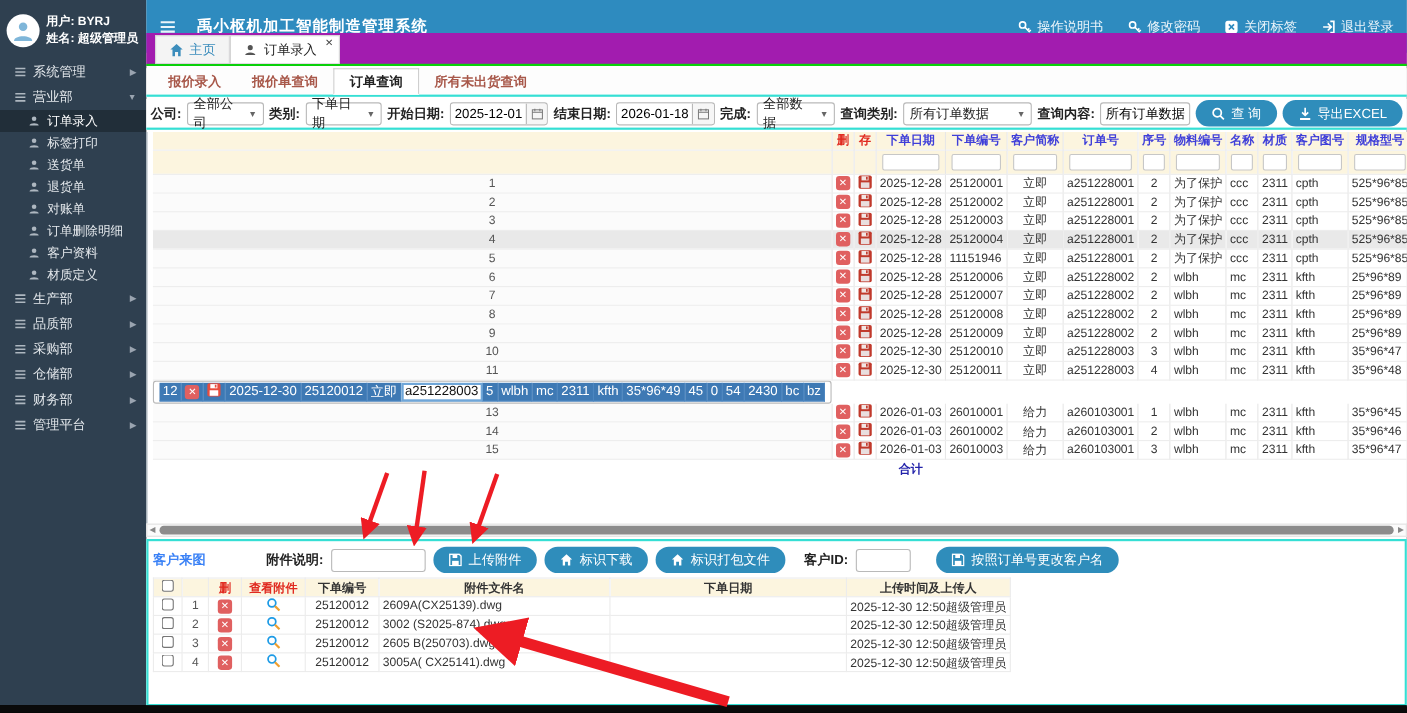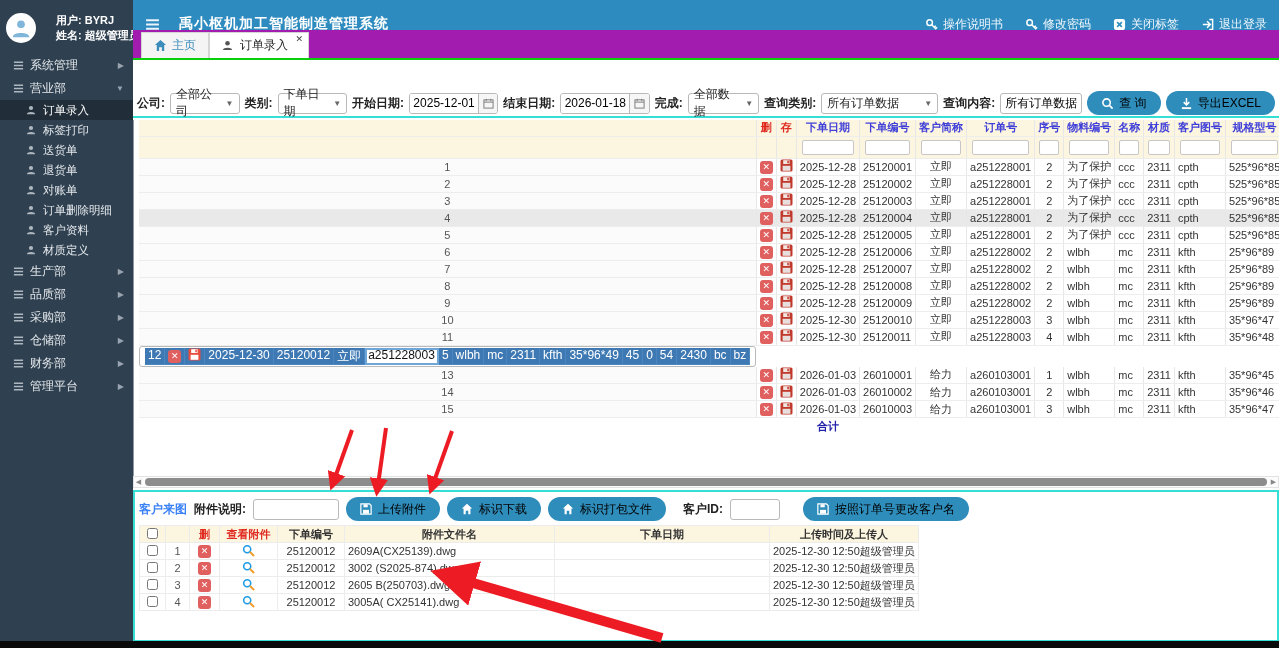--- a/index.html
+++ b/index.html
@@ -2,21 +2,21 @@
 <html><head>
 <meta charset="utf-8">
 <style>
   * { margin:0; padding:0; box-sizing:border-box; }
   html,body { width:1279px; height:648px; overflow:hidden; background:#000;
     font-family:"Liberation Sans","DejaVu Sans",sans-serif; }
   #page { position:relative; width:1279px; height:648px; background:#000; }
 
   
   #sidebar { position:absolute; left:0; top:0; width:133px; height:641px; background:#2f4050; color:#dfe3e8; }
-  #userpanel { height:54px; padding:6px 6px 4px 6px; display:flex; gap:20px; align-items:center; }
+  #userpanel { height:54px; padding:6px 6px 4px 6px; display:flex; gap:6px; align-items:center; }
   #avatar { width:30px; height:30px; border-radius:50%; background:#fff; flex:0 0 30px;
     display:flex; align-items:center; justify-content:center; overflow:hidden; }
   #userlines { font-size:11px; font-weight:bold; color:#fff; line-height:15px; white-space:nowrap; }
   .side-item { position:relative; display:flex; align-items:center; gap:6px; cursor:pointer; color:#e4e8ec; }
   .side-item.top { height:23px; padding-left:13px; font-size:12px; }
   .side-item.sub { height:20px; padding-left:26px; font-size:11.5px; }
   .side-item.active { background:rgba(0,0,0,.28); color:#fff; }
   .side-item .arr { position:absolute; right:9px; font-size:8px; color:#9aa4b0; }
   .side-item .ic { display:inline-flex; width:11px; color:#aeb7c0; }
 
@@ -50,21 +50,21 @@
     border-bottom:2px solid #35dfd4; display:flex; align-items:center; gap:5px; padding:0 4px; font-size:12px; color:#222; }
   #querybar .lbl { font-weight:bold; white-space:nowrap; }
   .sel { height:21px; border:1px solid #b9b9b9; border-radius:3px; background:#fff; display:flex;
     align-items:center; justify-content:space-between; padding:0 5px; font-size:12px; cursor:pointer; }
   .sel .car { font-size:8px; color:#666; margin-left:5px; }
   .dateinp { height:21px; border:1px solid #b9b9b9; border-radius:3px; display:flex; align-items:stretch; overflow:hidden; }
   .dateinp input { border:none; outline:none; width:68px; font-size:12px; text-align:center; }
   .dateinp .cal { width:20px; border-left:1px solid #b9b9b9; background:#f6f6f6; display:flex;
     align-items:center; justify-content:center; color:#777; cursor:pointer; }
   .txtinp { height:21px; border:1px solid #b9b9b9; border-radius:3px; font-size:12px; padding:0 4px; outline:none; }
-  .pillbtn { height:24px; border:none; border-radius:13px; background:#2f8dbb; color:#000000; font-size:12px;
+  .pillbtn { height:24px; border:none; border-radius:13px; background:#2f8dbb; color:#ffffff; font-size:12px;
     display:inline-flex; align-items:center; gap:5px; padding:0 14px; cursor:pointer; white-space:nowrap;
     font-family:inherit; }
   .pillbtn .ic { display:inline-flex; width:13px; }
 
   
   #gridwrap { position:absolute; left:0; top:120px; width:100%; height:356px; background:#fff;
     border-left:1px solid #8d9aa5; padding-left:5px; overflow:hidden; }
   table.grid { border-collapse:collapse; table-layout:fixed; font-size:11px; color:#333; }
   table.grid th, table.grid td { border-right:1px solid #e7e7e7; border-bottom:1px solid #ededed;
     overflow:hidden; white-space:nowrap; padding:0 3px; height:17px; }
@@ -86,21 +86,21 @@
   #hscroll { position:absolute; left:0; top:476px; width:100%; height:12px; background:#fbfbfb;
     border:1px solid #e2e2e2; display:flex; align-items:center; }
   #hscroll .sarr { width:9px; font-size:7px; color:#888; text-align:center; cursor:pointer; }
   #hscroll .thumb { height:8px; background:#8c8c8c; border-radius:4px; flex:1; margin:0 2px; cursor:grab; }
 
   
   #bottompanel { position:absolute; left:0; top:490px; width:100%; height:152px; background:#fff;
     border:2px solid #35dfd4; }
   #attach-toolbar { display:flex; align-items:center; gap:7px; padding:5px 4px 4px 4px; font-size:12px; }
   #attach-toolbar .redlbl { color:#3b82f6; font-weight:bold; }
-  #attach-toolbar .lbl { font-weight:bold; color:#222; }
+  #attach-toolbar .lbl { font-weight:bold; color:#222;margin-left:48px; }
   table.attach { border-collapse:collapse; table-layout:fixed; font-size:11px; color:#333; margin-left:4px; }
   table.attach th, table.attach td { border:1px solid #ececec; overflow:hidden; white-space:nowrap;
     padding:0 3px; height:17px; }
   table.attach thead th { background:#fcf5df; color:#333; font-weight:bold; text-align:center; }
   table.attach thead th.red { color:#e02a20; }
   table.attach input[type=checkbox] { width:11px; height:11px; }
   .icon-mag { display:inline-flex; width:13px; height:13px; cursor:pointer; }
 
   #blackstrip { position:absolute; left:0; top:641px; width:1279px; height:7px; background:#0a0a0a; }
 
@@ -335,20 +335,34 @@
             <svg viewBox="0 0 12 12" width="11" height="11">
               <circle cx="6" cy="3.6" r="2.5" fill="#555"></circle>
               <path d="M1 11c0-3.4 10-3.4 10 0z" fill="#555"></path>
             </svg>
           </span>
      <span>订单录入</span>
      <span class="close">✕</span>
         </div>
       </div>
 
+    <div id="subtabs">
+        <div class="subtab">
+     <span>报价录入</span>
+        </div>
+        <div class="subtab">
+     <span>报价单查询</span>
+        </div>
+        <div class="subtab active">
+     <span>订单查询</span>
+        </div>
+        <div class="subtab">
+     <span>所有未出货查询</span>
+        </div>
+      </div>
 
     <div id="querybar">
       <span class="lbl">公司:</span>
       <span class="sel" style="width:70px">
           <span>全部公司</span>
           <span class="car">▼</span>
         </span>
       <span class="lbl">类别:</span>
       <span class="sel" style="width:70px">
           <span>下单日期</span>
@@ -549,21 +563,21 @@
               <td class="c"><span class="icon-del">✕</span></td>
               <td class="c"><span class="icon-save">
                   <svg viewBox="0 0 13 13" width="13" height="13">
                     <rect x="0.5" y="0.5" width="12" height="12" rx="1.6" fill="#c0392b"></rect>
                     <rect x="3.2" y="1.2" width="6.4" height="3.8" fill="#f2e6e4"></rect>
                     <rect x="7.3" y="1.7" width="1.5" height="2.6" fill="#c0392b"></rect>
                     <rect x="2.6" y="6.8" width="7.8" height="5" fill="#e9dede"></rect>
                   </svg>
                 </span></td>
               <td class="c">2025-12-28</td>
-              <td class="l">25120005</td>
+              <td class="l">11151946</td>
               <td class="c">立即</td>
               <td class="l">a251228001</td>
               <td class="c">2</td>
               <td class="l">为了保护</td>
               <td class="l">ccc</td>
               <td class="l">2311</td>
               <td class="l">cpth</td>
               <td class="l">525*96*85</td>
             </tr>
             <tr class="">

